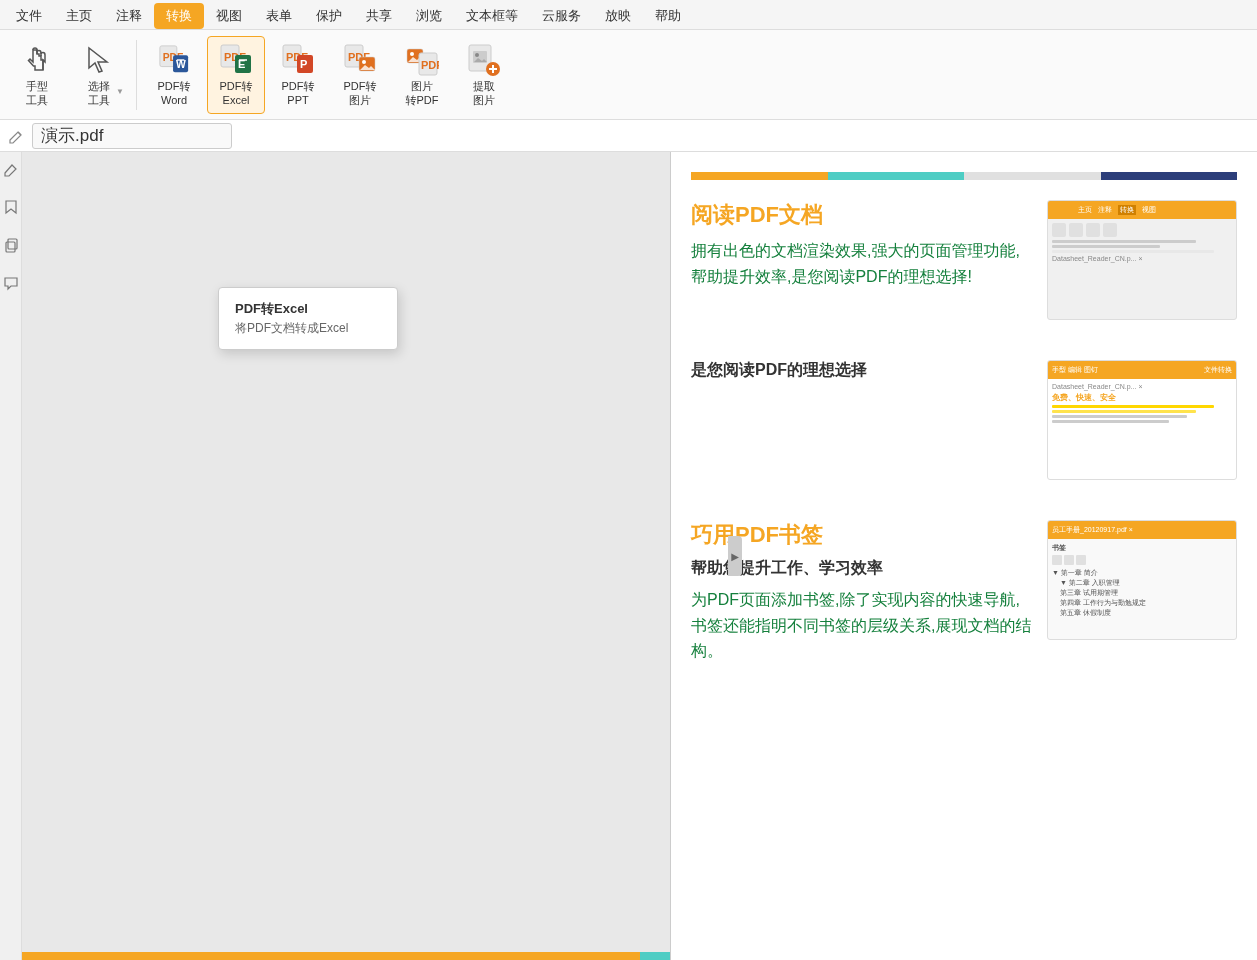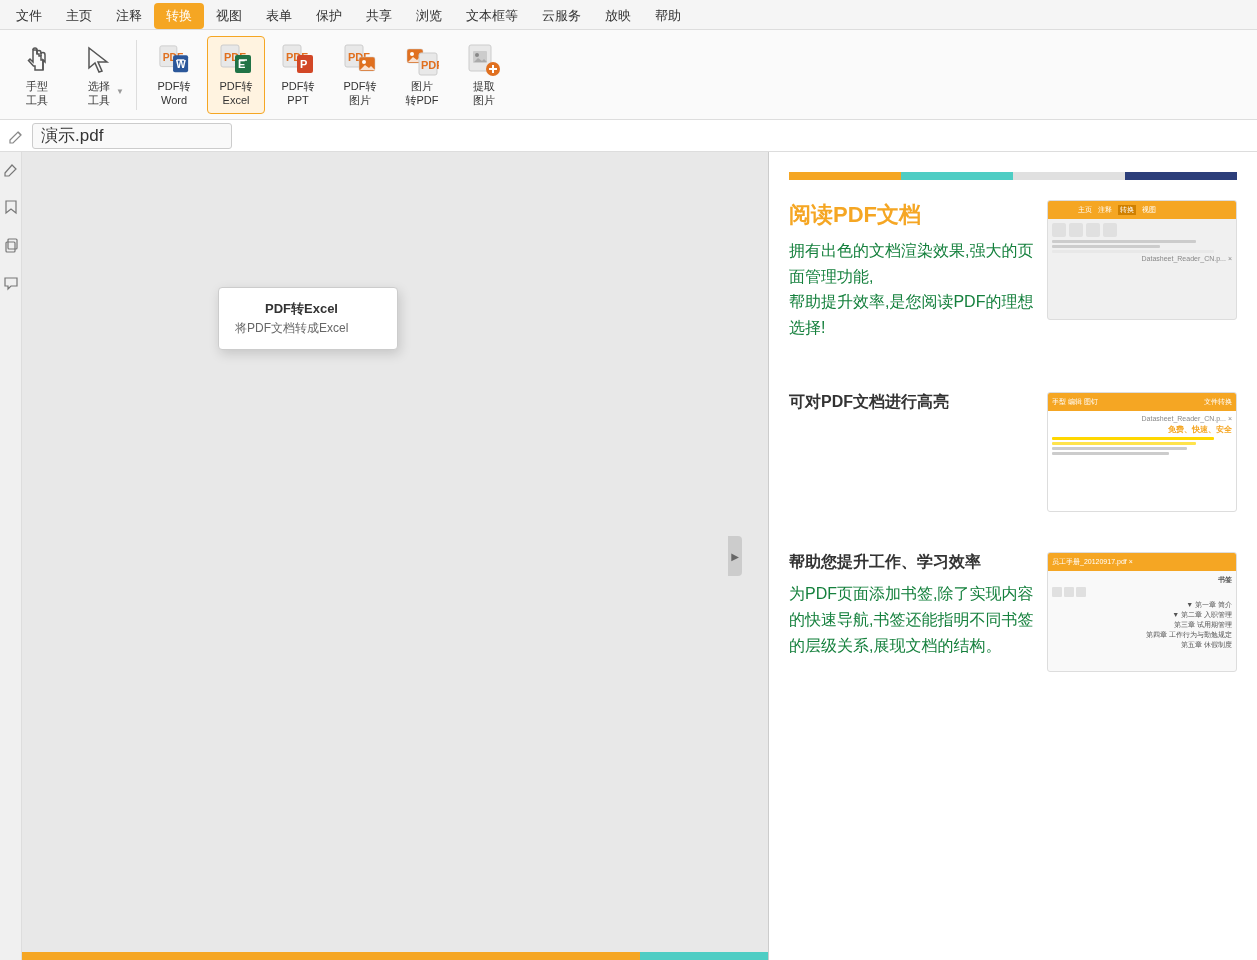--- a/index.html
+++ b/index.html
@@ -128,21 +128,21 @@
       background: #e8e8e8;
       position: relative;
       overflow: hidden;
     }
 
     
     .pdf-preview {
       position: absolute;
       right: 0;
       top: 0;
-      width: 489px;
+      width: 587px;
       height: 100%;
       background: white;
       border-left: 1px solid #ccc;
       overflow-y: auto;
       padding: 20px;
     }
 
     
     .color-bar {
       display: flex;
@@ -178,21 +178,20 @@
     .preview-screenshot {
       width: 190px;
       height: 120px;
       background: #f0f0f0;
       border: 1px solid #ddd;
       float: right;
       margin-left: 12px;
       border-radius: 3px;
       overflow: hidden;
       position: relative;
-      text-align: right;
     }
     .preview-screenshot .mini-titlebar {
       height: 18px;
       background: #f5a623;
       display: flex;
       align-items: center;
       padding: 0 4px;
       gap: 2px;
     }
     .mini-content { padding: 4px; }
@@ -217,22 +216,21 @@
       border-radius: 4px;
       box-shadow: 2px 4px 12px rgba(0,0,0,0.15);
       padding: 8px 0;
       z-index: 100;
       min-width: 180px;
     }
     .tooltip-title {
       font-size: 13px;
       font-weight: bold;
       color: #333;
-      padding: 4px 22px 2px;
-      margin-left: 24px;
+      padding: 4px 16px 2px;
     }
     .tooltip-desc {
       font-size: 12px;
       color: #666;
       padding: 0px 16px 4px;
     }
 
     
     .collapse-handle {
       position: absolute;
@@ -498,21 +496,21 @@
         </div>
         <div style="padding:4px;">
           <div style="font-size:7px;color:#888;margin-bottom:2px;">Datasheet_Reader_CN.p... ×</div>
           <div style="font-size:8px;color:#f5a623;font-weight:bold;">免费、快速、安全</div>
           <div style="height:3px;background:#ffd700;width:90%;margin:2px 0;border-radius:1px;"></div>
           <div style="height:3px;background:#ffd700;width:80%;margin:2px 0;border-radius:1px;opacity:0.7;"></div>
           <div style="height:3px;background:#ccc;width:75%;margin:2px 0;border-radius:1px;"></div>
           <div style="height:3px;background:#ccc;width:65%;margin:2px 0;border-radius:1px;"></div>
         </div>
       </div>
-      <div class="preview-section-subtitle">可对PDF文档进行高亮</div>
+      <div class="preview-section-subtitle">是您阅读PDF的理想选择</div>
     </div>
 
     <div class="preview-section clearfix">
       <div class="preview-screenshot bookmark-mini">
         <div style="height:18px;background:#f5a623;display:flex;align-items:center;padding:0 4px;">
           <div style="font-size:7px;color:white;">员工手册_20120917.pdf ×</div>
         </div>
         <div style="padding:4px;">
           <div style="font-size:7px;color:#555;font-weight:bold;margin-bottom:2px;">书签</div>
           <div style="display:flex;gap:2px;margin-bottom:3px;">
@@ -520,20 +518,21 @@
             <div style="width:10px;height:10px;background:#e0e0e0;border-radius:1px;"></div>
             <div style="width:10px;height:10px;background:#e0e0e0;border-radius:1px;"></div>
           </div>
           <div style="font-size:7px;color:#555;">▼ 第一章 简介</div>
           <div style="font-size:7px;color:#555;margin-left:8px;">▼ 第二章 入职管理</div>
           <div style="font-size:7px;color:#555;margin-left:8px;">第三章 试用期管理</div>
           <div style="font-size:7px;color:#555;margin-left:8px;">第四章 工作行为与勤勉规定</div>
           <div style="font-size:7px;color:#555;margin-left:8px;">第五章 休假制度</div>
         </div>
       </div>
+      <div class="preview-section-title">巧用PDF书签</div>
       <div class="preview-section-subtitle">帮助您提升工作、学习效率</div>
       <div class="preview-section-text">为PDF页面添加书签,除了实现内容的快速导航,书签还能指明不同书签的层级关系,展现文档的结构。</div>
     </div>
 
   </div>
 
   <div class="tooltip-dropdown">
     <div class="tooltip-title">PDF转Excel</div>
     <div class="tooltip-desc">将PDF文档转成Excel</div>
   </div>

